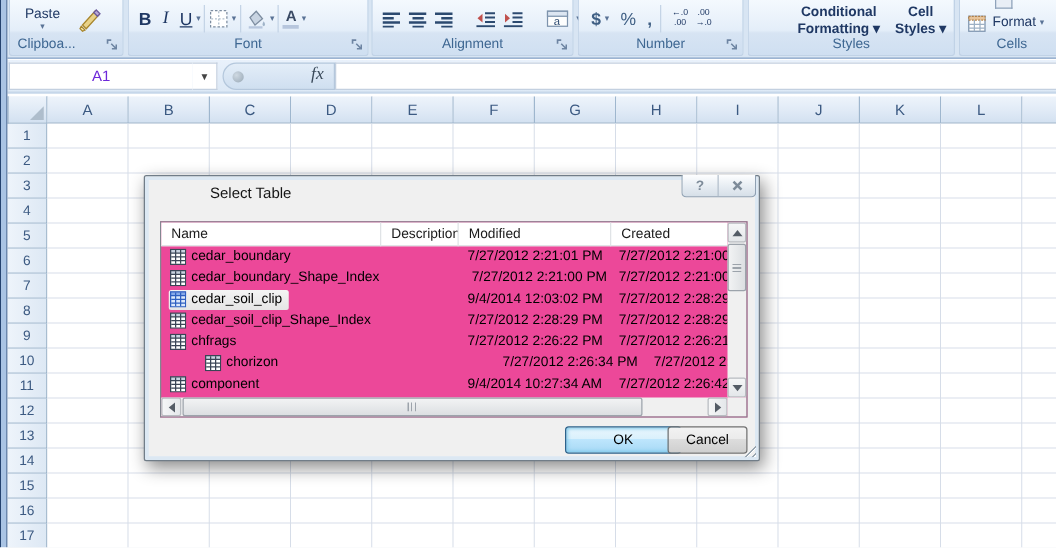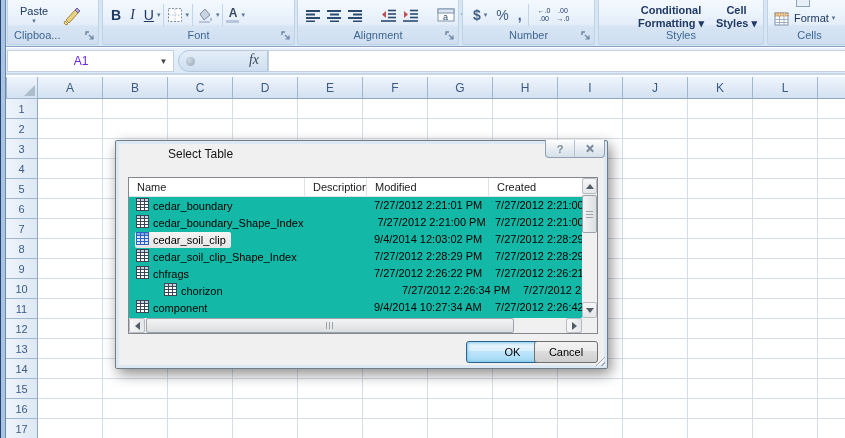--- a/index.html
+++ b/index.html
@@ -75,32 +75,32 @@
   .dlg-sys { position:absolute; left:429px; top:-1px; height:18px; display:flex;
     border:1px solid #8fa0b2; border-top:none; border-radius:0 0 4px 4px; overflow:hidden;
     background:linear-gradient(to bottom,#fdfeff,#e6ecf2 55%,#d6dfe8); }
   .sysbtn { width:28px; height:17px; display:flex; align-items:center; justify-content:center;
     font-size:11px; font-weight:bold; color:#7d8b99; }
   .sysbtn + .sysbtn { border-left:1px solid #b3bfcc; width:30px; }
   .xglyph { position:relative; width:9px; height:9px; }
   .xglyph::before,.xglyph::after { content:""; position:absolute; left:4px; top:0; width:2px; height:9px; background:#7d8b99; }
   .xglyph::before { transform:rotate(45deg); } .xglyph::after { transform:rotate(-45deg); }
 
-  .listbox { position:absolute; left:12px; top:36px; width:470px; height:157px; background:#14b8a6;
+  .listbox { position:absolute; left:12px; top:36px; width:470px; height:157px; background:#ec4899;
     border:1px solid #828790; }
   .lheader { position:absolute; left:0; top:0; right:15px; height:19px; display:flex; background:#fff;
     border-bottom:1px solid #e0e3e6; }
   .lhcell { height:19px; line-height:18px; font-size:11px; color:#1a1a1a; padding-left:8px;
     border-right:1px solid #e0e3e6; overflow:hidden; white-space:nowrap; flex:0 0 auto; }
   .lrows { position:absolute; left:0; top:19px; right:15px; bottom:15px; overflow:hidden; }
   .lrow { display:flex; height:17px; align-items:center; }
   .lcell { height:17px; line-height:17px; font-size:11px; color:#000; overflow:hidden;
     white-space:nowrap; flex:0 0 auto; }
   .lcell.namec { padding-left:6px; display:flex; align-items:center; }
-  .namewrap { display:flex; padding:0 5px 0 1px; height:16px; border-radius:2px; }
+  .namewrap { display:flex; align-items:center; padding:0 5px 0 1px; height:16px; border-radius:2px; }
   .namewrap.sel { background:linear-gradient(to bottom,#f4f4f4,#e5e5e5); }
   .namewrap .lbl { margin-left:4px; }
   .lcell.modc { padding-left:7px; }
   .lcell.crec { padding-left:6px; }
 
   
   .vsb { position:absolute; top:0; right:0; bottom:15px; width:15px; background:#f0f0f0; }
   .hsb { position:absolute; left:0; right:15px; bottom:0; height:15px; background:#f0f0f0; }
   .sbcorner { position:absolute; right:0; bottom:0; width:15px; height:15px; background:#f0f0f0; }
   .sbtn { position:absolute; background:linear-gradient(to bottom,#f5f6f7,#e4e7ea);
@@ -116,21 +116,21 @@
     background:linear-gradient(to right,#f2f3f4,#dcdfe2); border:1px solid #9ca3ab; border-radius:2px; }
   .vthumb .grip { position:absolute; left:3px; top:15px; width:7px; height:7px;
     background:repeating-linear-gradient(to bottom,#9ca3ab 0 1px,transparent 1px 3px); }
   .hthumb { position:absolute; top:0; left:17px; width:368px; height:15px;
     background:linear-gradient(to bottom,#f2f3f4,#dcdfe2); border:1px solid #9ca3ab; border-radius:2px; }
   .hthumb .grip { position:absolute; top:3px; left:50%; margin-left:-4px; width:7px; height:7px;
     background:repeating-linear-gradient(to right,#9ca3ab 0 1px,transparent 1px 3px); }
 
   .dlgbtn { position:absolute; top:200px; height:22px; border-radius:3px; font-size:11px; color:#000;
     display:flex; align-items:center; justify-content:center; }
-  .okbtn { left:350px; width:93px; border:1px solid #2c628b;
+  .okbtn { left:336px; width:93px; border:1px solid #2c628b;
     background:linear-gradient(to bottom,#eaf6fd,#d9f0fc 45%,#bee6fd 46%,#a7d9f5);
     box-shadow:inset 0 0 3px 1px #7cc8ea; }
   .cancelbtn { left:418px; width:64px; border:1px solid #707070;
     background:linear-gradient(to bottom,#f2f2f2,#ebebeb 45%,#dddddd 46%,#cfcfcf); }
   .grip-dlg { position:absolute; right:2px; bottom:2px; width:12px; height:12px;
     background:repeating-linear-gradient(135deg,transparent 0 2px,#9aa6b1 2px 3px,#ffffff 3px 4px);
     clip-path:polygon(100% 0,100% 100%,0 100%); }
 
   .icon-svg { display:block; }
 </style>

